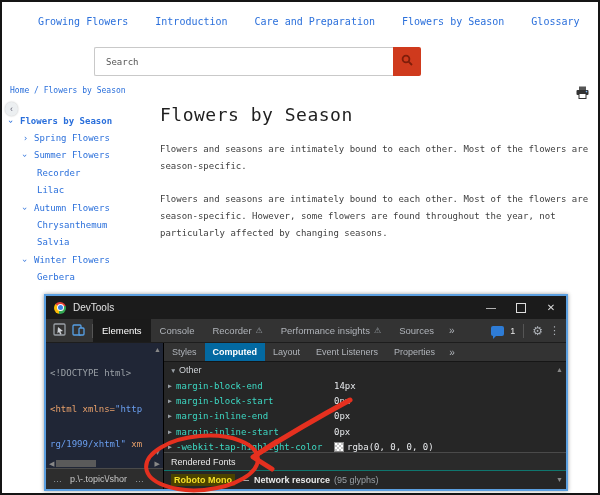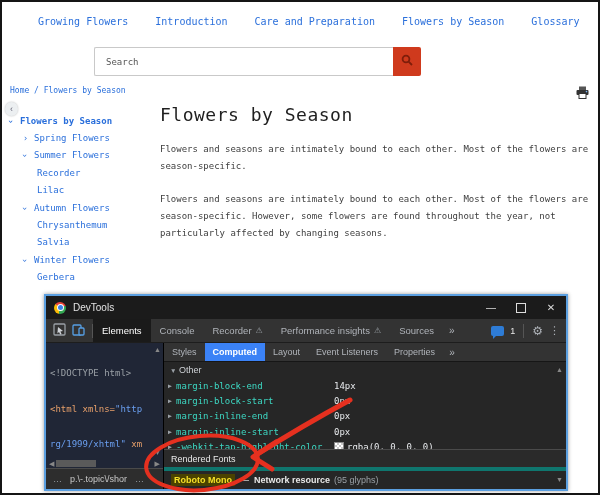--- a/index.html
+++ b/index.html
@@ -73,32 +73,32 @@
   .hscroll{height:9px;flex:0 0 9px;display:flex;align-items:center;color:#888;font-size:7px;padding:0 3px;gap:2px;}
   .hthumb{height:7px;width:40px;background:#5a5a5a;cursor:grab;}
   .hfill{flex:1;}
   .el-crumb{height:20px;flex:0 0 20px;border-top:1px solid #4a4a4a;background:#2d2d2d;display:flex;align-items:center;
         gap:8px;padding:0 7px;font-size:9px;color:#c8c8c8;}
   .crumb-dots{color:#9aa0a6;cursor:pointer;}
   
   .right-panel{flex:1;display:flex;flex-direction:column;background:#262626;min-width:0;}
   .rtabs{height:18px;flex:0 0 18px;background:#333;display:flex;align-items:center;border-bottom:1px solid #161616;}
   .rtab{padding:0 8px;font-size:9px;color:#b0b4ba;height:18px;display:flex;align-items:center;cursor:pointer;white-space:nowrap;}
-  .rtab.active{background:#3b82f6;color:#fff;font-weight:bold;}
+  .rtab.active{background:#0369a1;color:#fff;font-weight:bold;}
   .props{flex:1;position:relative;overflow:hidden;padding-top:1px;}
   .sechead{font-size:9px;color:#cfd2d6;padding:2px 0 3px 6px;}
   .prow{height:15.4px;display:flex;align-items:center;font-size:9px;font-family:"DejaVu Sans Mono",monospace;}
   .parrow{width:12px;flex:0 0 12px;text-align:center;color:#9aa0a6;font-size:6.5px;cursor:pointer;}
   .pname{color:#3dd9c4;width:158px;flex:0 0 158px;overflow:hidden;white-space:nowrap;}
   .pval{color:#e8eaed;display:flex;align-items:center;gap:3px;white-space:nowrap;}
   .swatch{width:8px;height:8px;border:1px solid #888;background:repeating-conic-gradient(#c8c8c8 0 25%,#fff 0 50%);background-size:4px 4px;}
   .props-up{position:absolute;top:4px;right:3px;font-size:7px;color:#888;cursor:pointer;}
   .fonts-head{height:17px;flex:0 0 17px;border-top:1px solid #4a4a4a;background:#2a2a2a;display:flex;align-items:center;
         padding-left:7px;font-size:9px;color:#e8e8e8;}
-  .fonts-row{height:18px;flex:0 0 18px;background:#262626;border-top:4px solid #0f766e;display:flex;align-items:center;
+  .fonts-row{height:18px;flex:0 0 18px;background:#262626;border-top:1px solid #0f766e;display:flex;align-items:center;
         padding-left:7px;font-size:9px;color:#e8e8e8;position:relative;}
   .roboto{background:#4a4200;color:#f5e027;font-weight:bold;padding:1px 3px;}
   .fdash{margin:0 5px;}
   .fsrc{font-weight:bold;}
   .fglyphs{color:#9aa0a6;margin-left:4px;}
   .fonts-dn{position:absolute;right:3px;top:5px;font-size:7px;color:#888;cursor:pointer;}
   
   .annotation{position:absolute;left:0;top:0;width:600px;height:495px;pointer-events:none;}
 </style>
 </head>

